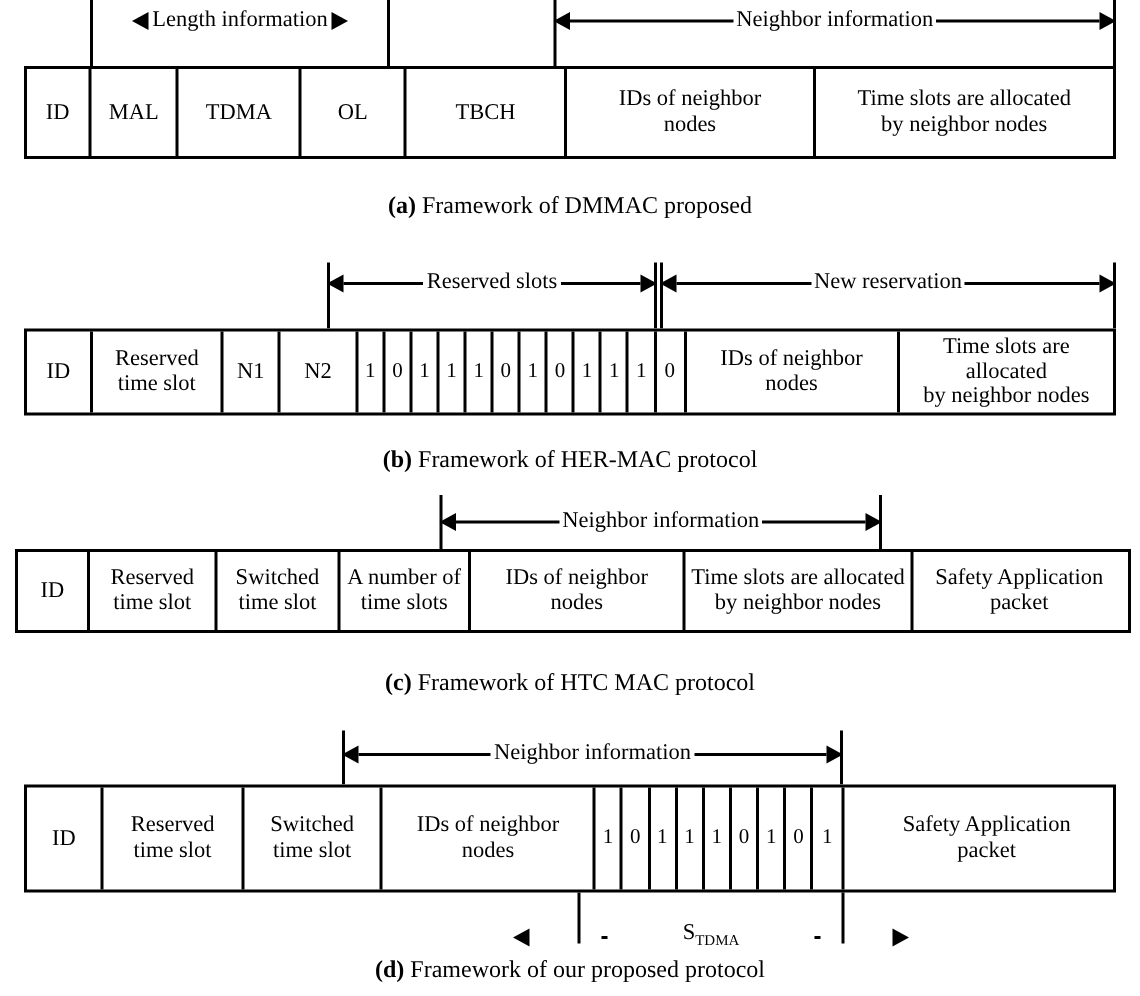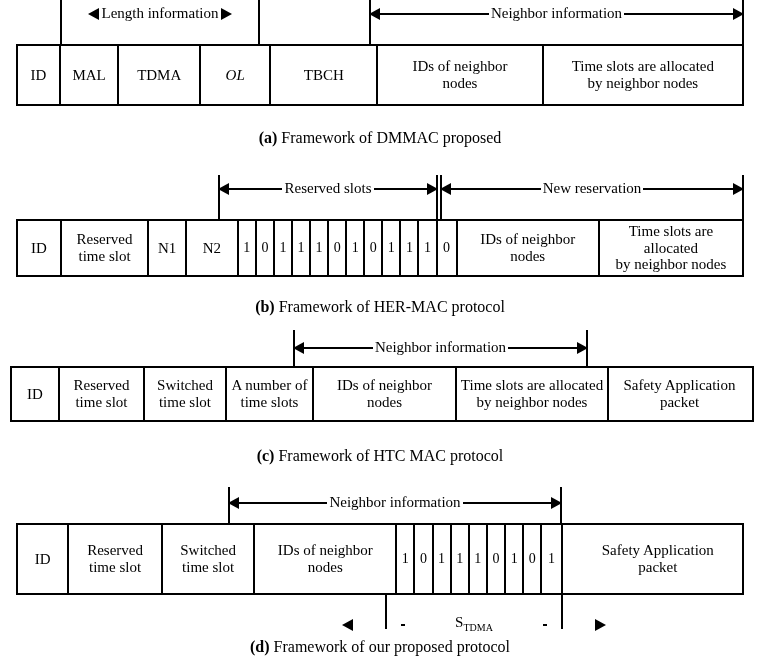--- a/index.html
+++ b/index.html
@@ -171,21 +171,21 @@
         <div class="line"></div>
         <div class="head right"></div>
       </div>
     </div>
   </div>
 
   <div class="frame" style="margin-left:16px; width:728px; height:62px;">
     <div class="cell" style="width:44px;">ID</div>
     <div class="cell" style="width:60px;">MAL</div>
     <div class="cell" style="width:84px;">TDMA</div>
-    <div class="cell" style="width:72px;font-style:italic;">OL</div>
+    <div class="cell" style="width:72px;">OL</div>
     <div class="cell" style="width:110px;">TBCH</div>
     <div class="cell" style="width:170px;">IDs of neighbor
 nodes</div>
     <div class="cell" style="width:204px;">Time slots are allocated
 by neighbor nodes</div>
   </div>
 
   <div class="caption" style="margin-top:22px;">
     <b>(a)</b><span> Framework of DMMAC proposed</span>
   </div>

